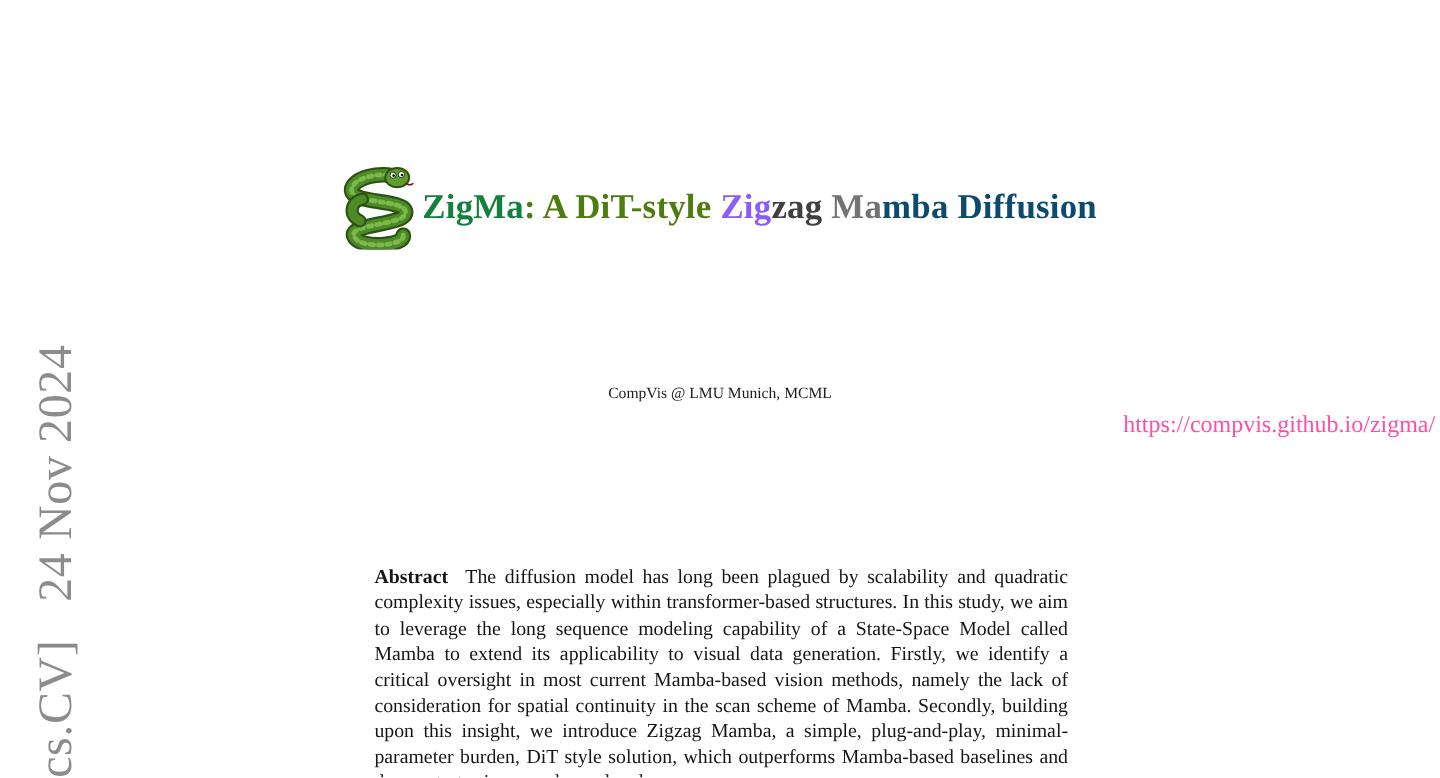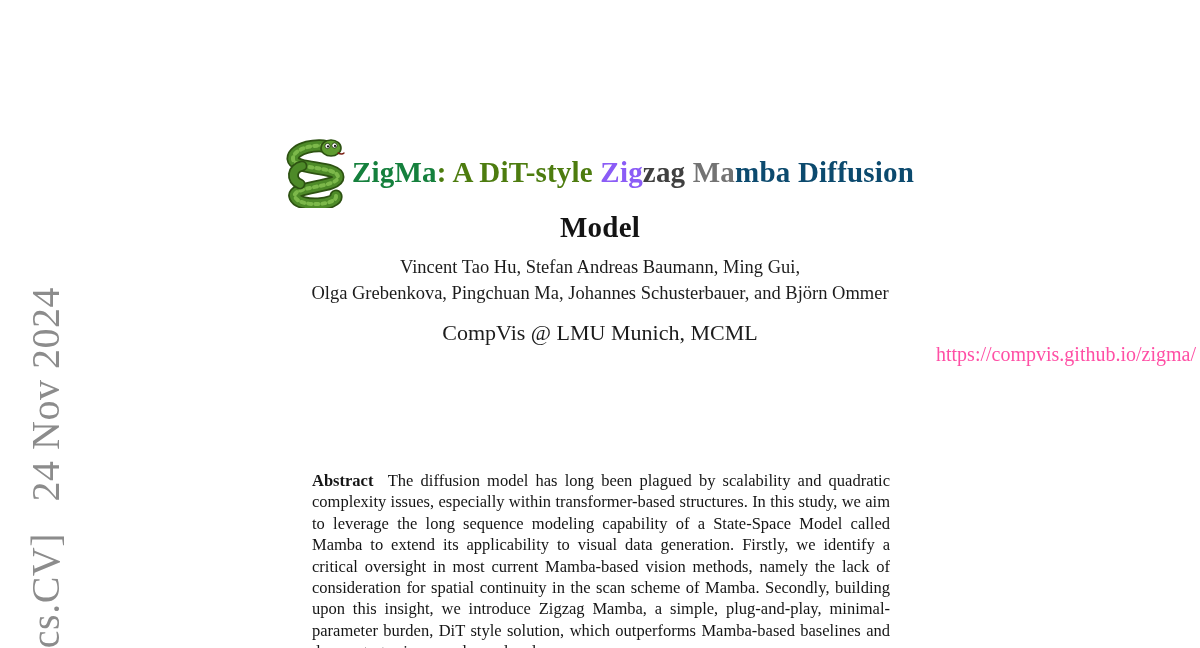--- a/index.html
+++ b/index.html
@@ -66,21 +66,21 @@
     color: #1c1c1c;
   }
 
   
   .affiliation {
     position: absolute;
     left: 0;
     right: 0;
     top: 320px;
     text-align: center;
-    font-size: 22px;
+    font-size: 13px;
     color: #1c1c1c;
   }
   .project-link-row {
     position: absolute;
     left: 0;
     right: 4px;
     top: 343px;
     text-align: right;
     font-size: 20px;
   }
@@ -122,27 +122,22 @@
 
           <ellipse cx="45" cy="16" rx="10" ry="8" fill="#5f9c30" stroke="#2d5212" stroke-width="1.6"></ellipse>
           <circle cx="41.5" cy="14" r="2.6" fill="#ffffff" stroke="#1c330b" stroke-width="0.8"></circle>
           <circle cx="48.5" cy="13.5" r="2.6" fill="#ffffff" stroke="#1c330b" stroke-width="0.8"></circle>
           <circle cx="42" cy="14.4" r="1.1" fill="#111111"></circle>
           <circle cx="49" cy="13.9" r="1.1" fill="#111111"></circle>
           <path d="M52 21 q 4 2, 6 0" fill="none" stroke="#7a1f12" stroke-width="1.4" stroke-linecap="round"></path>
         </svg>
       </span><span><span style="color: #15803d;">ZigMa</span><span style="color: #4d7c0f;">: A DiT-style </span><span style="color: #8b5cf6;">Zig</span><span style="color: #404040;">zag </span><span style="color: #737373;">Ma</span><span style="color: #0c4a6e;">mba Diffusion</span></span>
     </div>
-    <div class="title-line2">Model</div>
   </div>
 
-  <div class="authors-block">
-    <div>Vincent Tao Hu, Stefan Andreas Baumann, Ming Gui,</div>
-    <div>Olga Grebenkova, Pingchuan Ma, Johannes Schusterbauer, and Björn Ommer</div>
-  </div>
 
   <div class="affiliation">CompVis @ LMU Munich, MCML</div>
 
   <div class="project-link-row">
     <a class="project-link" href="#" style="color: rgb(255, 79, 165);">https://compvis.github.io/zigma/</a>
   </div>
 
   <div class="abstract-block">
     <span class="abstract-label">Abstract</span><span>The diffusion model has long been plagued by scalability and quadratic complexity issues, especially within transformer-based structures. In this study, we aim to leverage the long sequence modeling capability of a State-Space Model called Mamba to extend its applicability to visual data generation. Firstly, we identify a critical oversight in most current Mamba-based vision methods, namely the lack of consideration for spatial continuity in the scan scheme of Mamba. Secondly, building upon this insight, we introduce Zigzag Mamba, a simple, plug-and-play, minimal-parameter burden, DiT style solution, which outperforms Mamba-based baselines and demonstrates improved speed and memory</span>
   </div>

